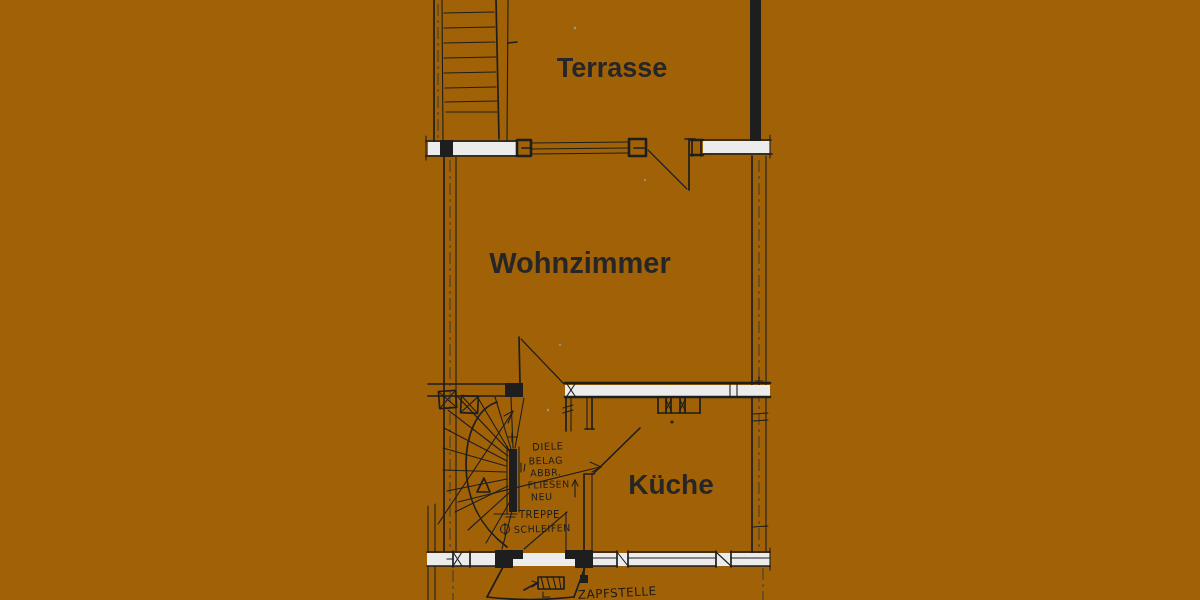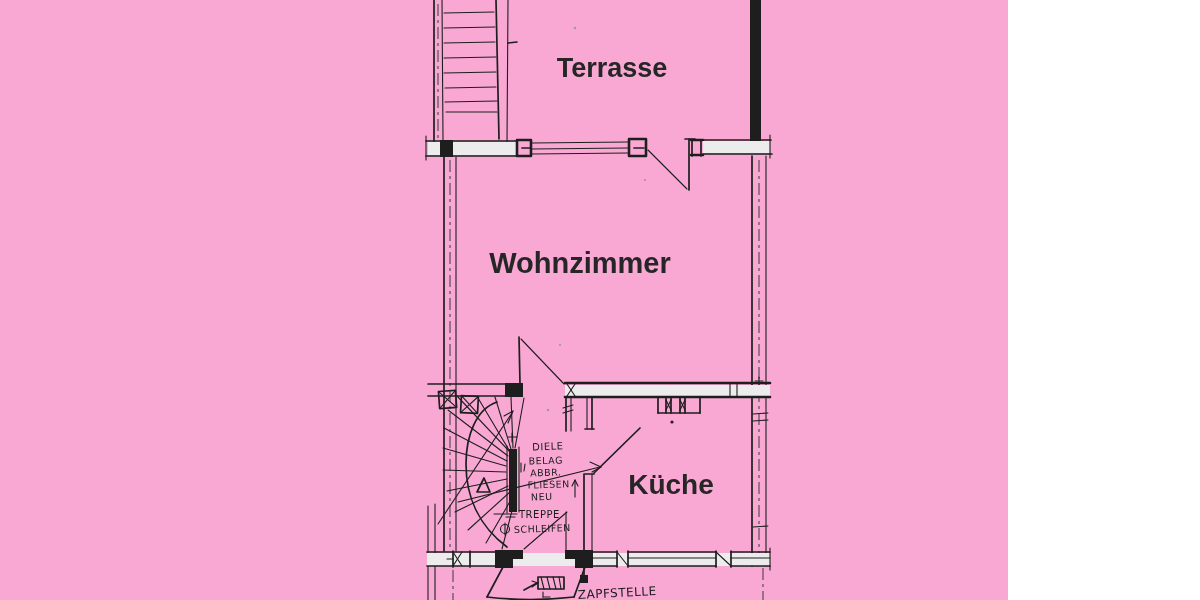--- a/index.html
+++ b/index.html
@@ -1,16 +1,16 @@
 <!DOCTYPE html>
 <html><head>
 <meta charset="utf-8">
 <style>
   html,body{margin:0;padding:0;background:#ffffff;}
-  #canvas{position:relative;width:1008px;height:600px;background:#f9a8d4;overflow:hidden;
+  #canvas{position:relative;width:1200px;height:600px;background:#a16207;overflow:hidden;
           font-family:"Liberation Sans",sans-serif;}
   svg{position:absolute;left:0;top:0;}
   .ink{stroke:#1e1e1e;fill:none;stroke-linecap:round;stroke-linejoin:round;}
   .thin{stroke-width:1.1;}
   .mid{stroke-width:1.7;}
   .thick{stroke-width:2.6;}
   .fillink{fill:#1e1e1e;stroke:none;}
   .cavity{fill:#ececec;stroke:none;}
   .cl{stroke:#3a3a3a;stroke-width:1;stroke-dasharray:12 4 3 4;fill:none;}
   text.room{font-family:"Liberation Sans",sans-serif;font-weight:700;fill:#262626;}

